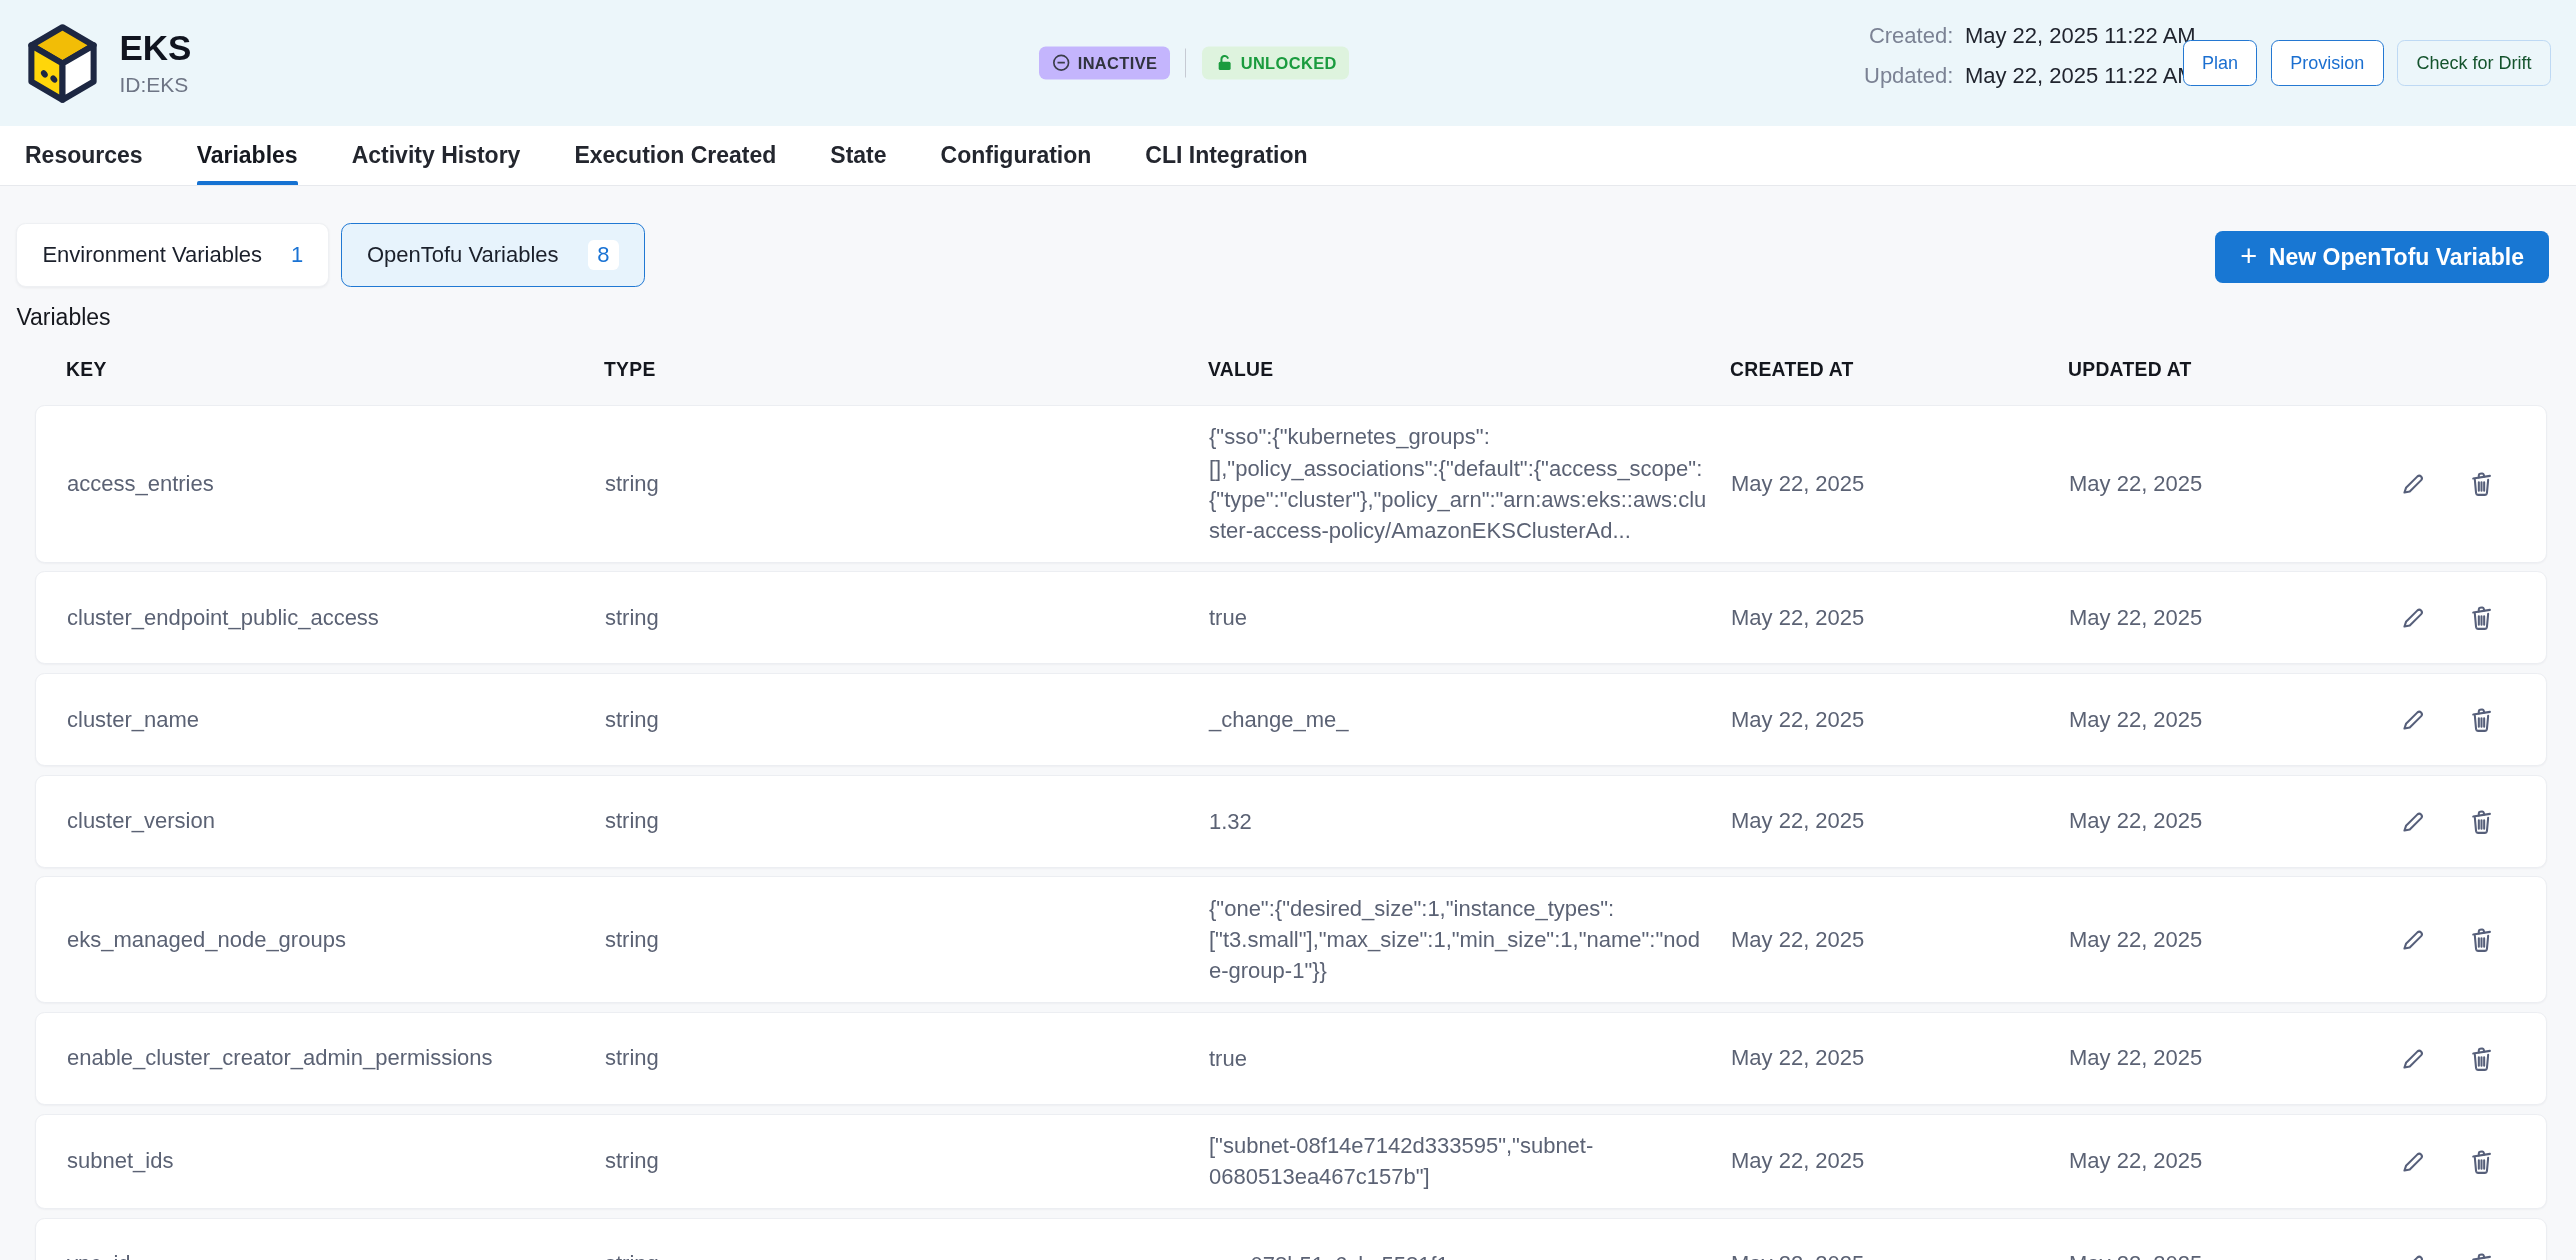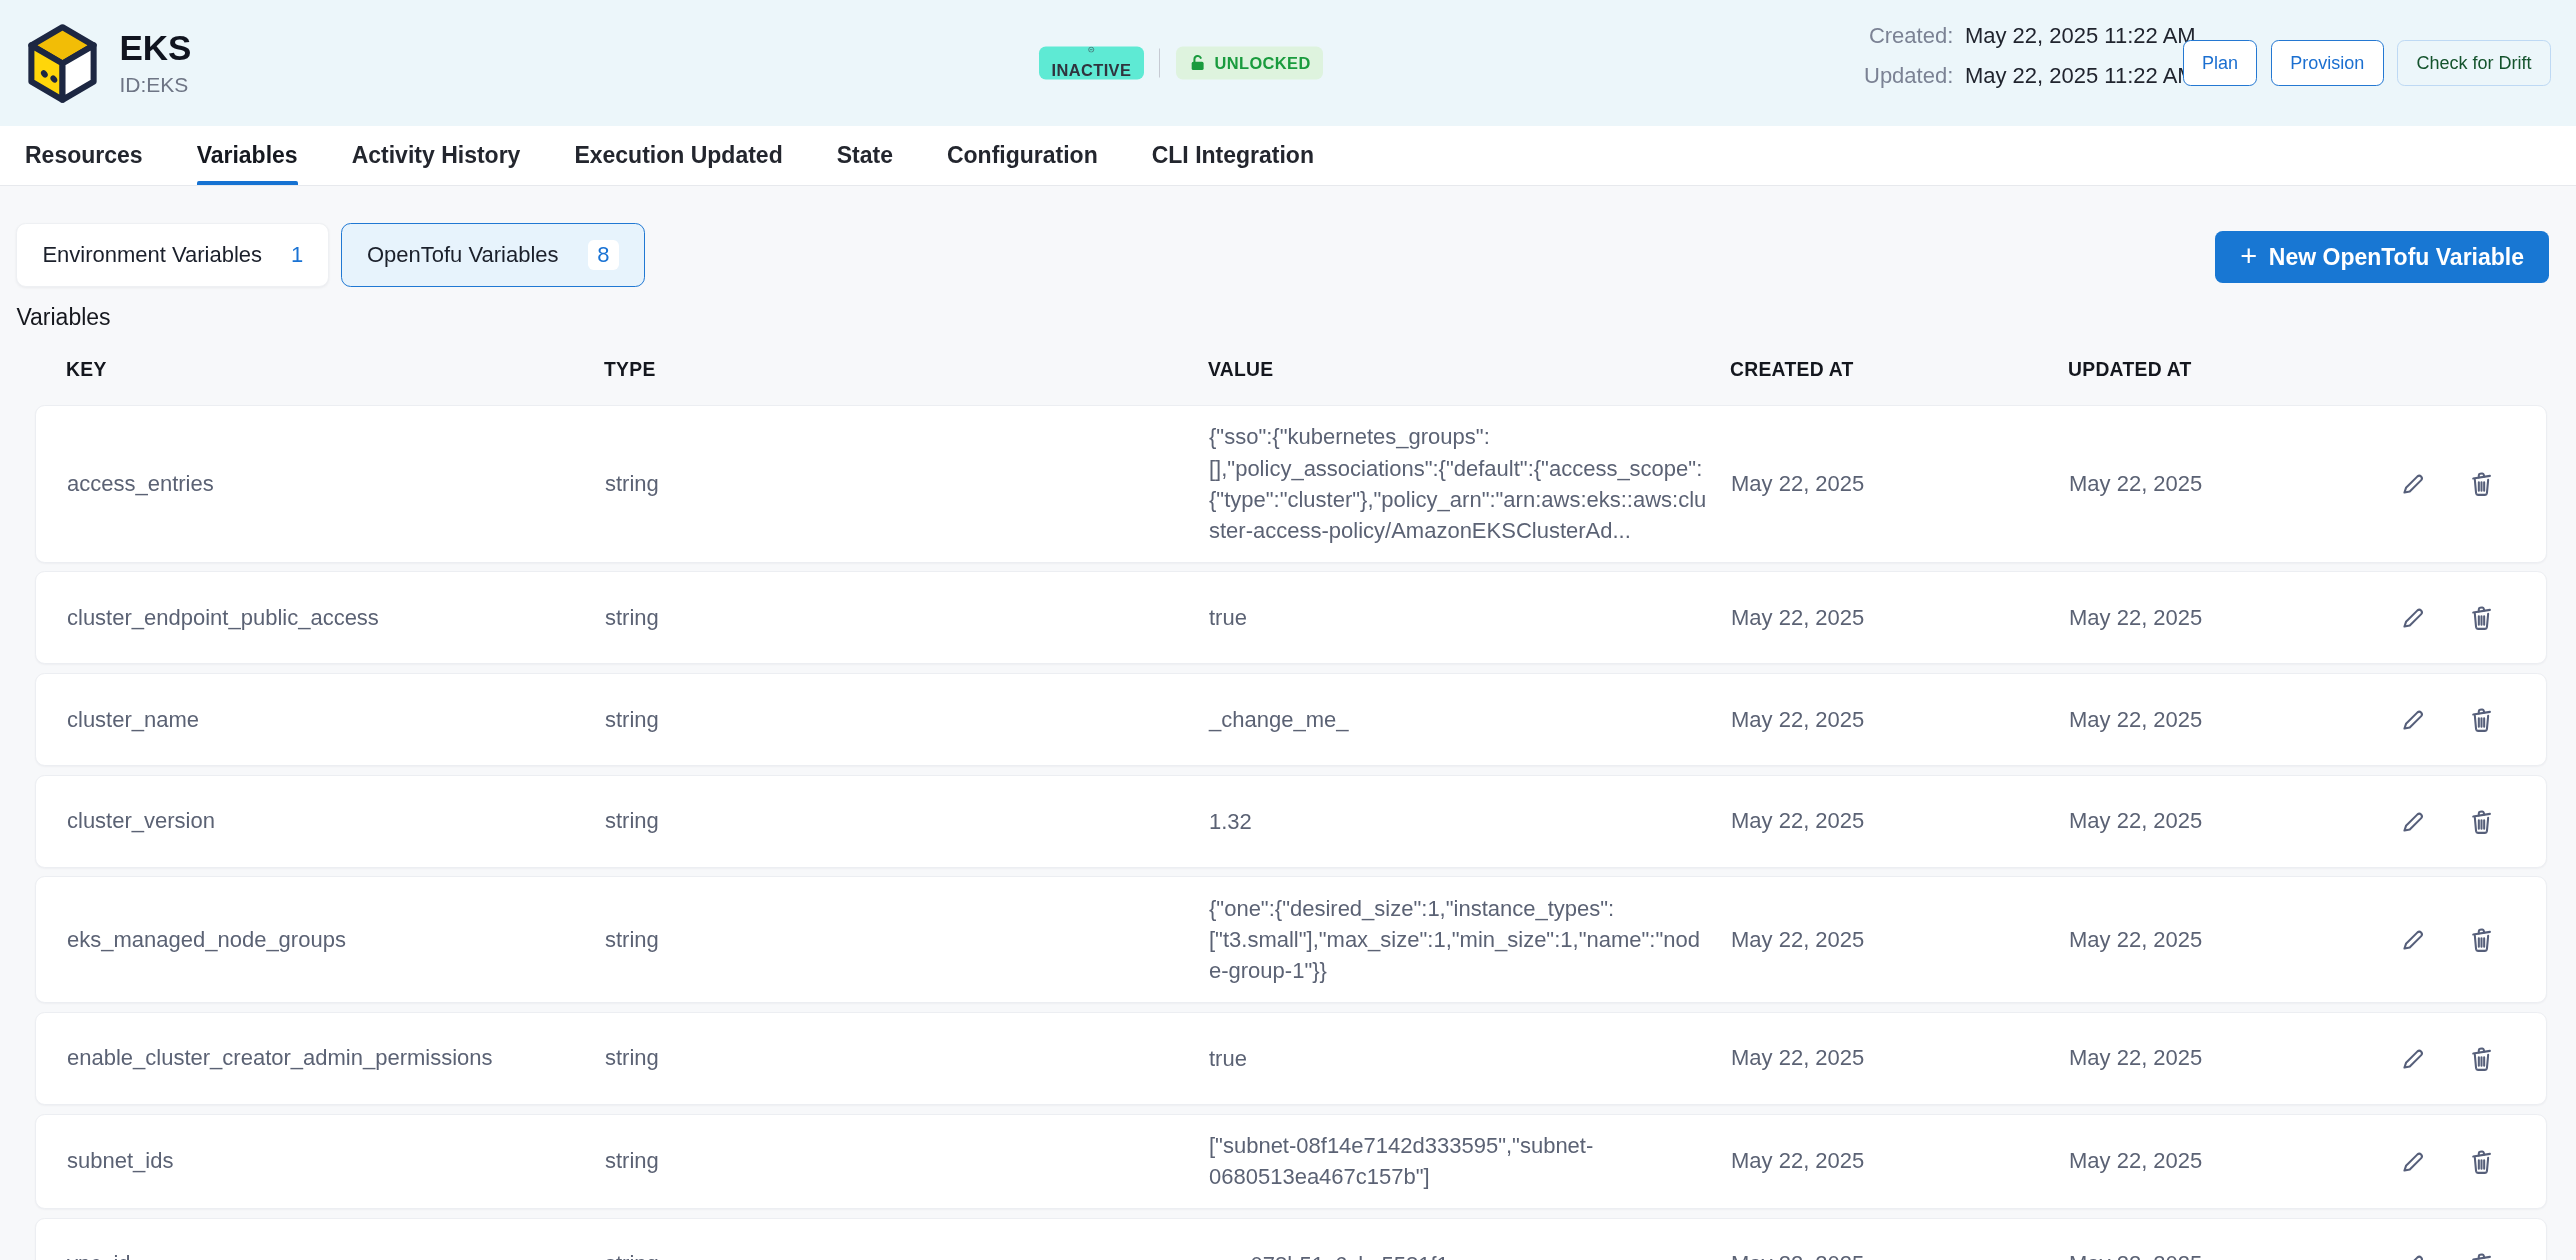--- a/index.html
+++ b/index.html
@@ -28,21 +28,21 @@
   .badges {
     position:absolute; left:1039px; top:50%;
     transform:translateY(-50%);
     display:flex; align-items:center; gap:15.5px;
   }
   .badge {
     display:inline-flex; align-items:center; gap:7.7px;
     height:33px; padding:0 12.6px; border-radius:6.8px;
     font-size:16.4px; font-weight:700; letter-spacing:0.4px;
   }
-  .badge-inactive { background:#5eead4; color:#30333e;flex-direction:column; }
+  .badge-inactive { background:#c4b5fd; color:#30333e; }
   .badge-unlocked { background:#def3de; color:#1a9b3e; }
   .badge svg { width:18.4px; height:18.4px; }
   .badge-divider { width:1px; height:29px; background:#c6cad3; }
 
   .header-meta {
     position:absolute; left:1864px; top:23px;
     display:grid; grid-template-columns:auto auto;
     column-gap:11.6px; row-gap:13.5px;
     font-size:22px;
   }
@@ -210,21 +210,21 @@
     <button class="btn-outline">Plan</button>
     <button class="btn-outline">Provision</button>
     <button class="btn-outline disabled">Check for Drift</button>
   </div>
 </header>
 
 <nav class="tabbar" id="tabbar">
     <div class="tab">Resources</div>
     <div class="tab active">Variables</div>
     <div class="tab">Activity History</div>
-    <div class="tab">Execution Updated</div>
+    <div class="tab">Execution Created</div>
     <div class="tab">State</div>
     <div class="tab">Configuration</div>
     <div class="tab">CLI Integration</div>
   </nav>
 
 <main class="content">
 
   <div class="var-toolbar">
     <div class="var-tabs">
       <div class="var-card plain">

